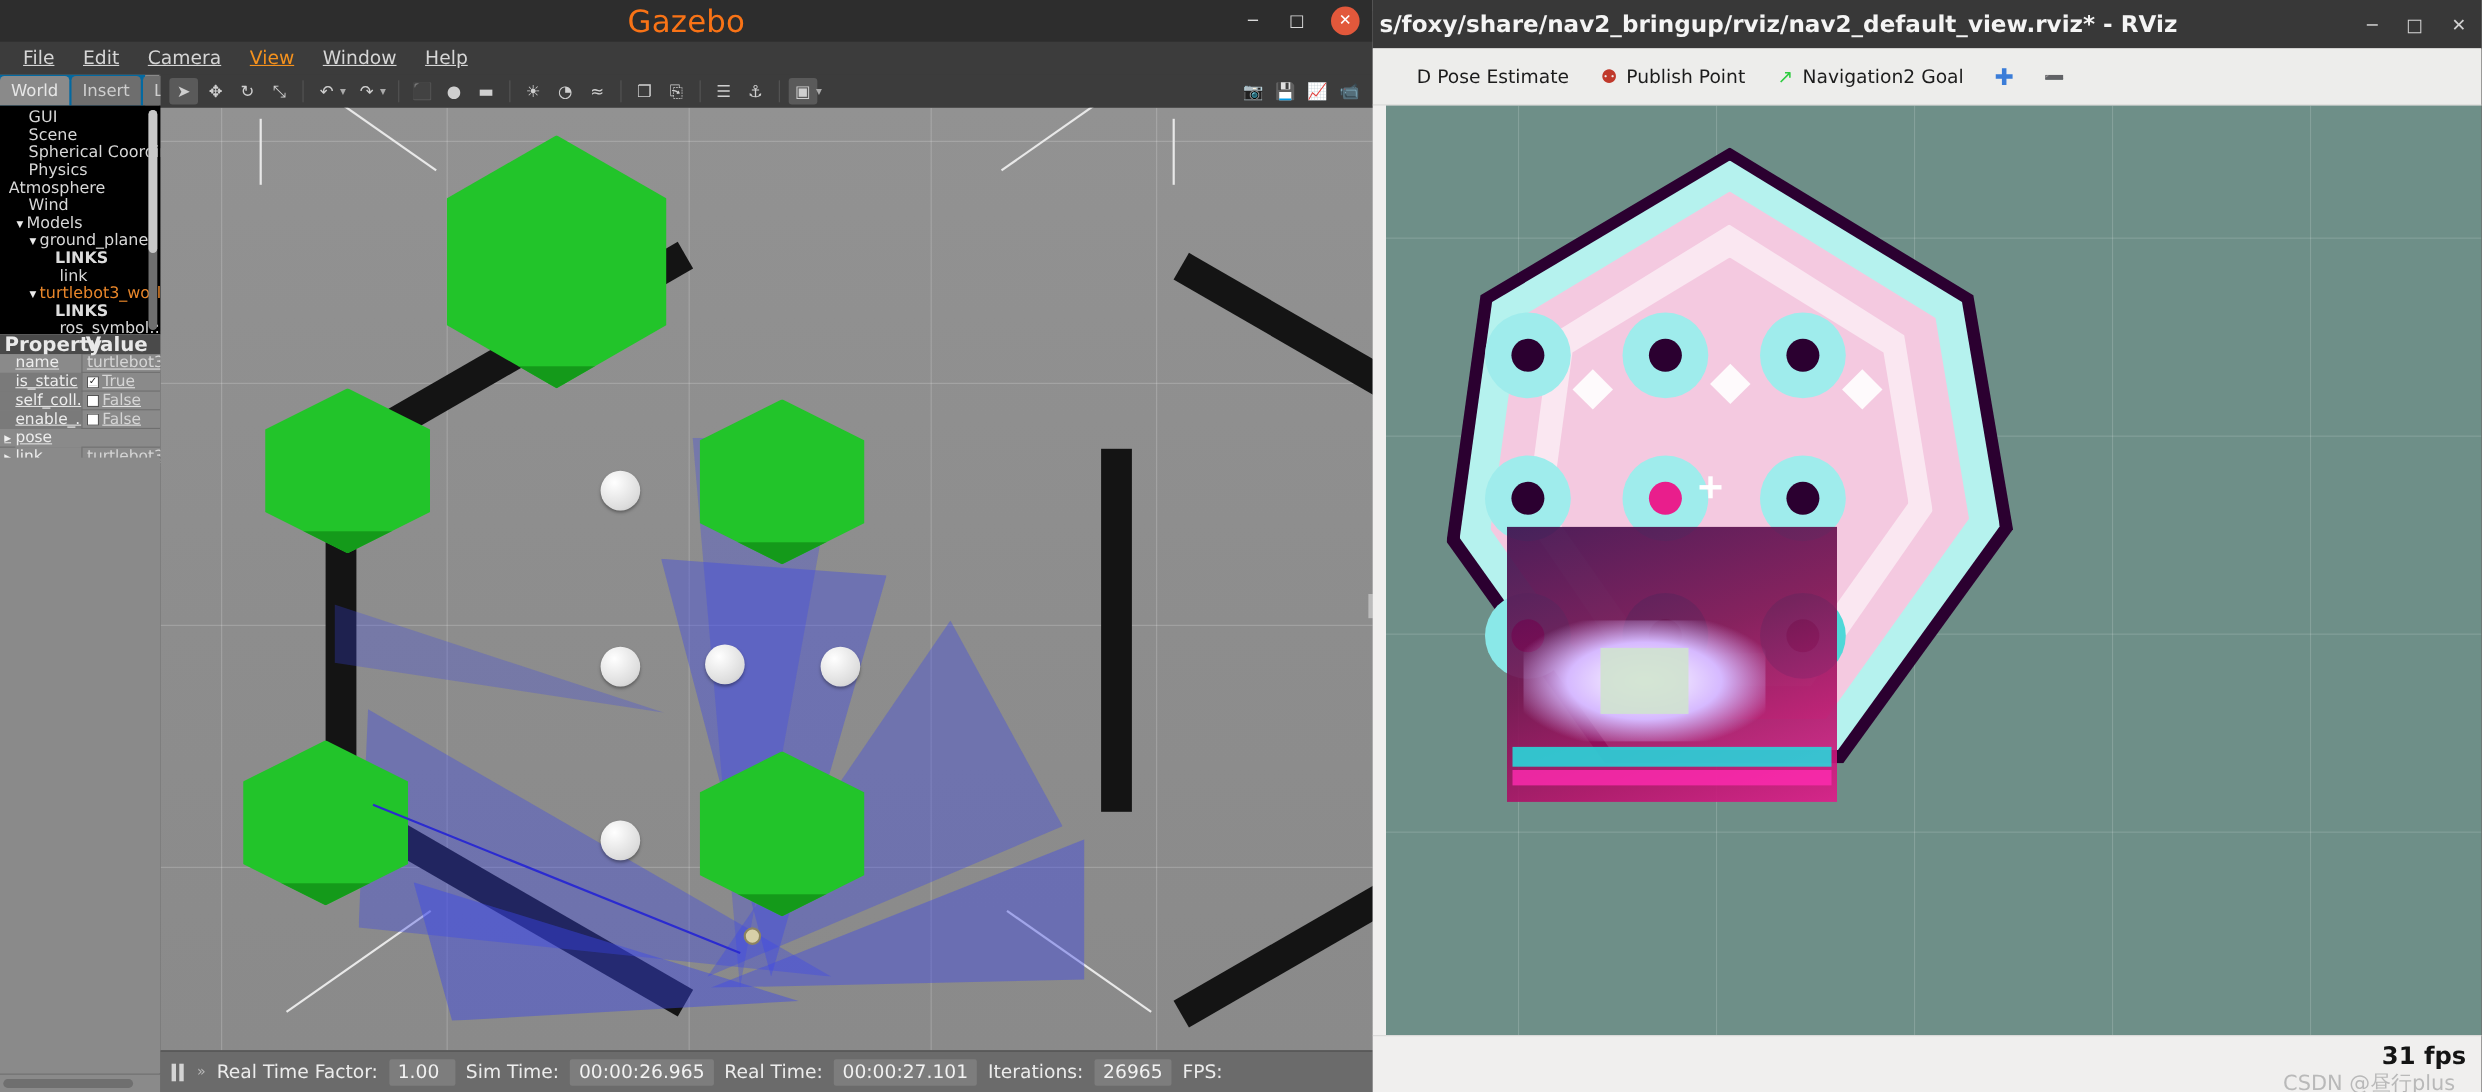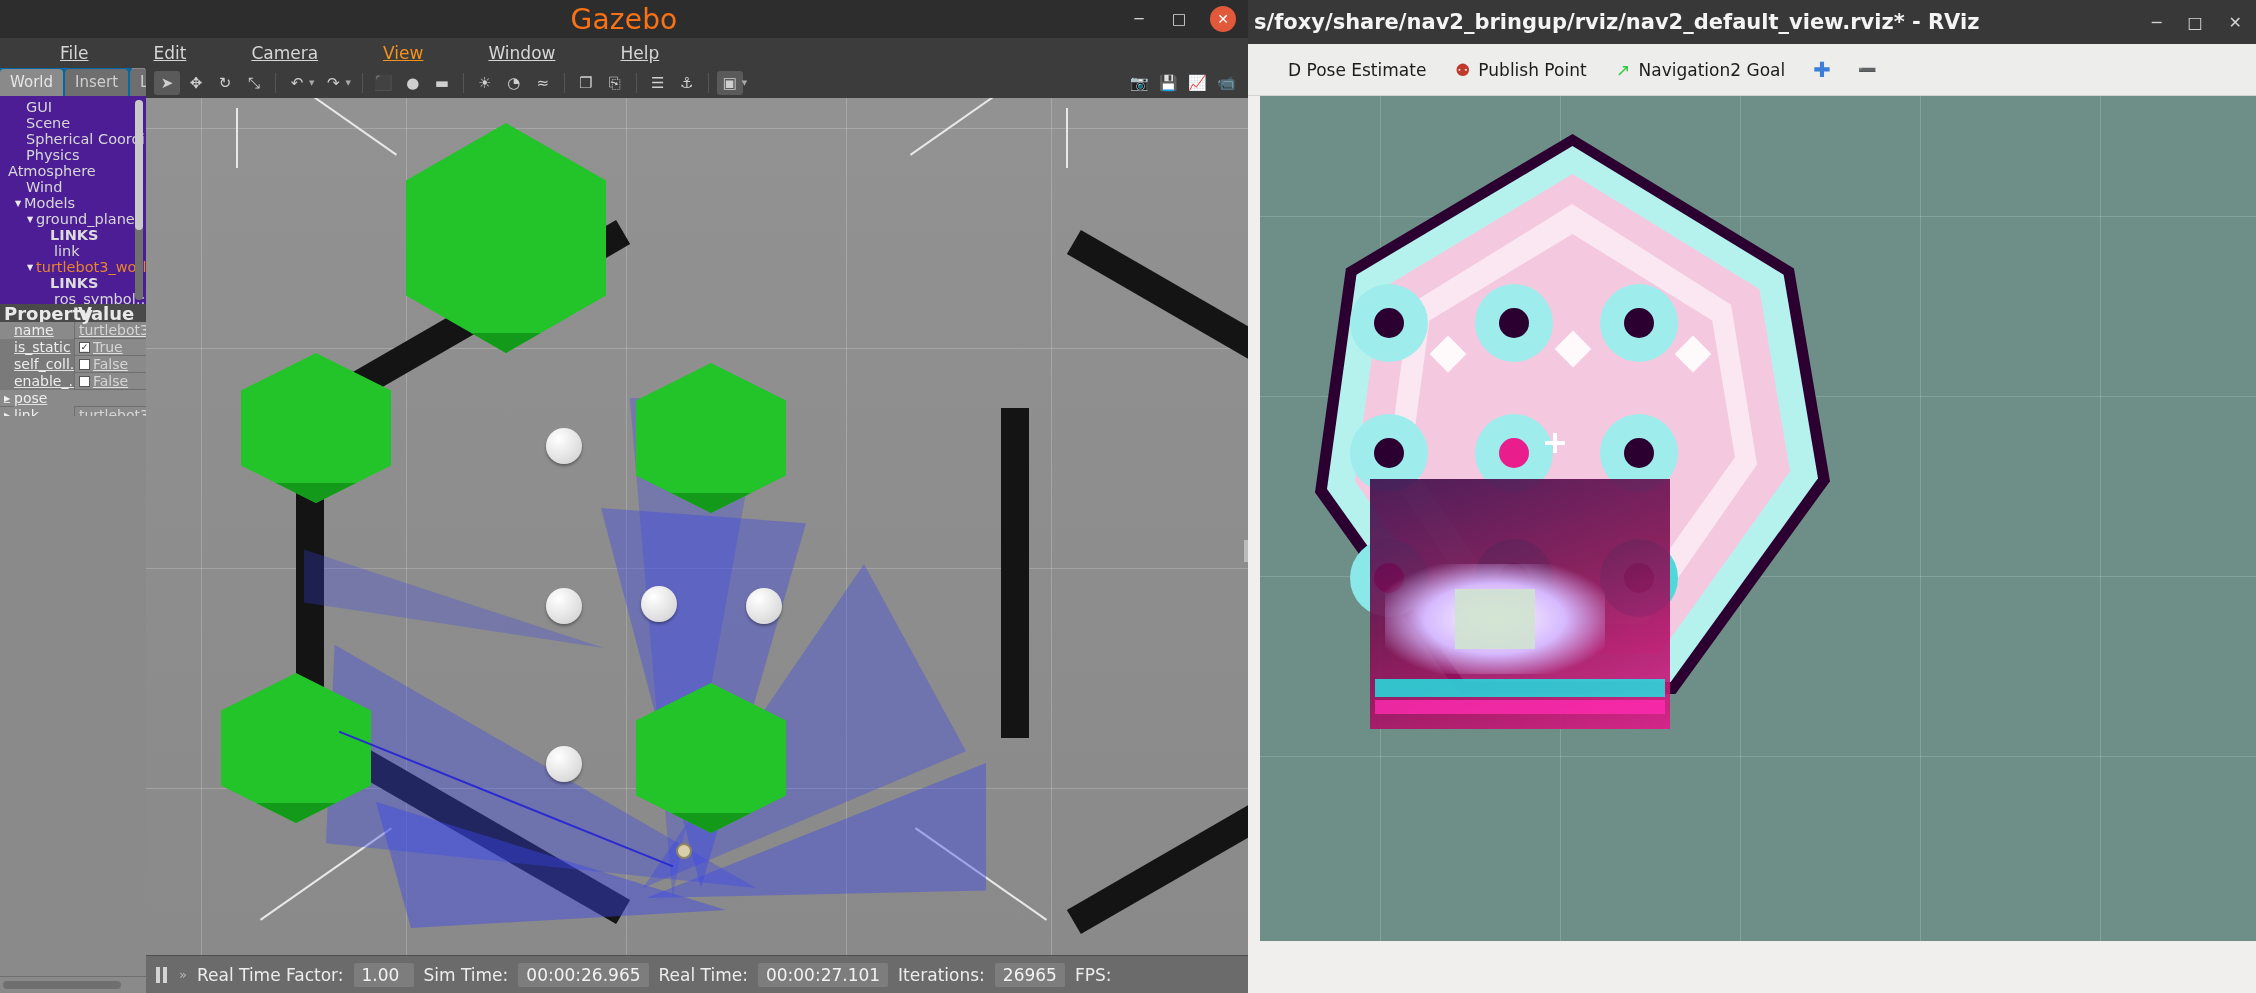--- a/index.html
+++ b/index.html
@@ -46,21 +46,21 @@
     position: absolute; left: 0; top: 38px;
     width: 1248px; height: 30px;
     background: #3c3c3c;
     display: flex; align-items: center; padding-left: 8px;
   }
   .gz-menu {
     color: #d6d6d6; font-size: 17px;
     padding: 3px 13px; cursor: pointer; position: relative;
   }
   .gz-menu.active { color: #f5921e; }
-  .gz-menu u { text-decoration: underline; margin-left: 39px; }
+  .gz-menu u { text-decoration: underline; }
 
   
   .gz-left {
     position: absolute; left: 0; top: 68px;
     width: 146px; height: 925px;
     background: #8a8a8a;
     border-right: 1px solid #2f2f2f;
   }
   .gz-tabs {
     position: absolute; left: 0; top: 0;
@@ -73,21 +73,21 @@
     padding: 4px 10px 5px 10px;
     background: #6e6e6e;
     margin-right: 2px; cursor: pointer;
     border-top-left-radius: 4px; border-top-right-radius: 4px;
   }
   .gz-tab.sel { background: #8a8a8a; color: #e6e6e6; }
 
   .gz-tree {
     position: absolute; left: 0; top: 28px;
     width: 146px; height: 208px;
-    background: #4c1d95;
+    background: #000000;
     overflow: hidden;
     padding-top: 3px;
   }
   .tree-row {
     display: flex; align-items: center;
     height: 16px; font-size: 14.5px;
     color: #d7d7d7; cursor: pointer;
     white-space: nowrap;
   }
   .tree-row .arrow {
@@ -738,15 +738,19 @@
         <div style="position:absolute;left:60px;top:566px;width:290px;height:14px;background:#ff2bb0;opacity:.8;"></div>
       </div>
 
       <div style="position:absolute;left:175px;top:245px;width:26px;height:26px;background:#fff;transform:rotate(45deg);opacity:.9;"></div>
       <div style="position:absolute;left:300px;top:240px;width:26px;height:26px;background:#fff;transform:rotate(45deg);opacity:.9;"></div>
       <div style="position:absolute;left:420px;top:245px;width:26px;height:26px;background:#fff;transform:rotate(45deg);opacity:.9;"></div>
       <div style="position:absolute;left:285px;top:345px;width:20px;height:4px;background:#fff;"></div>
       <div style="position:absolute;left:293px;top:337px;width:4px;height:20px;background:#fff;"></div>
     </div>
 
+    <div class="rv-status">
+      <span class="fps">31 fps</span>
+      <span class="watermark">CSDN @昼行plus</span>
+    </div>
   </div>
 
 </div>
 
 </body></html>

